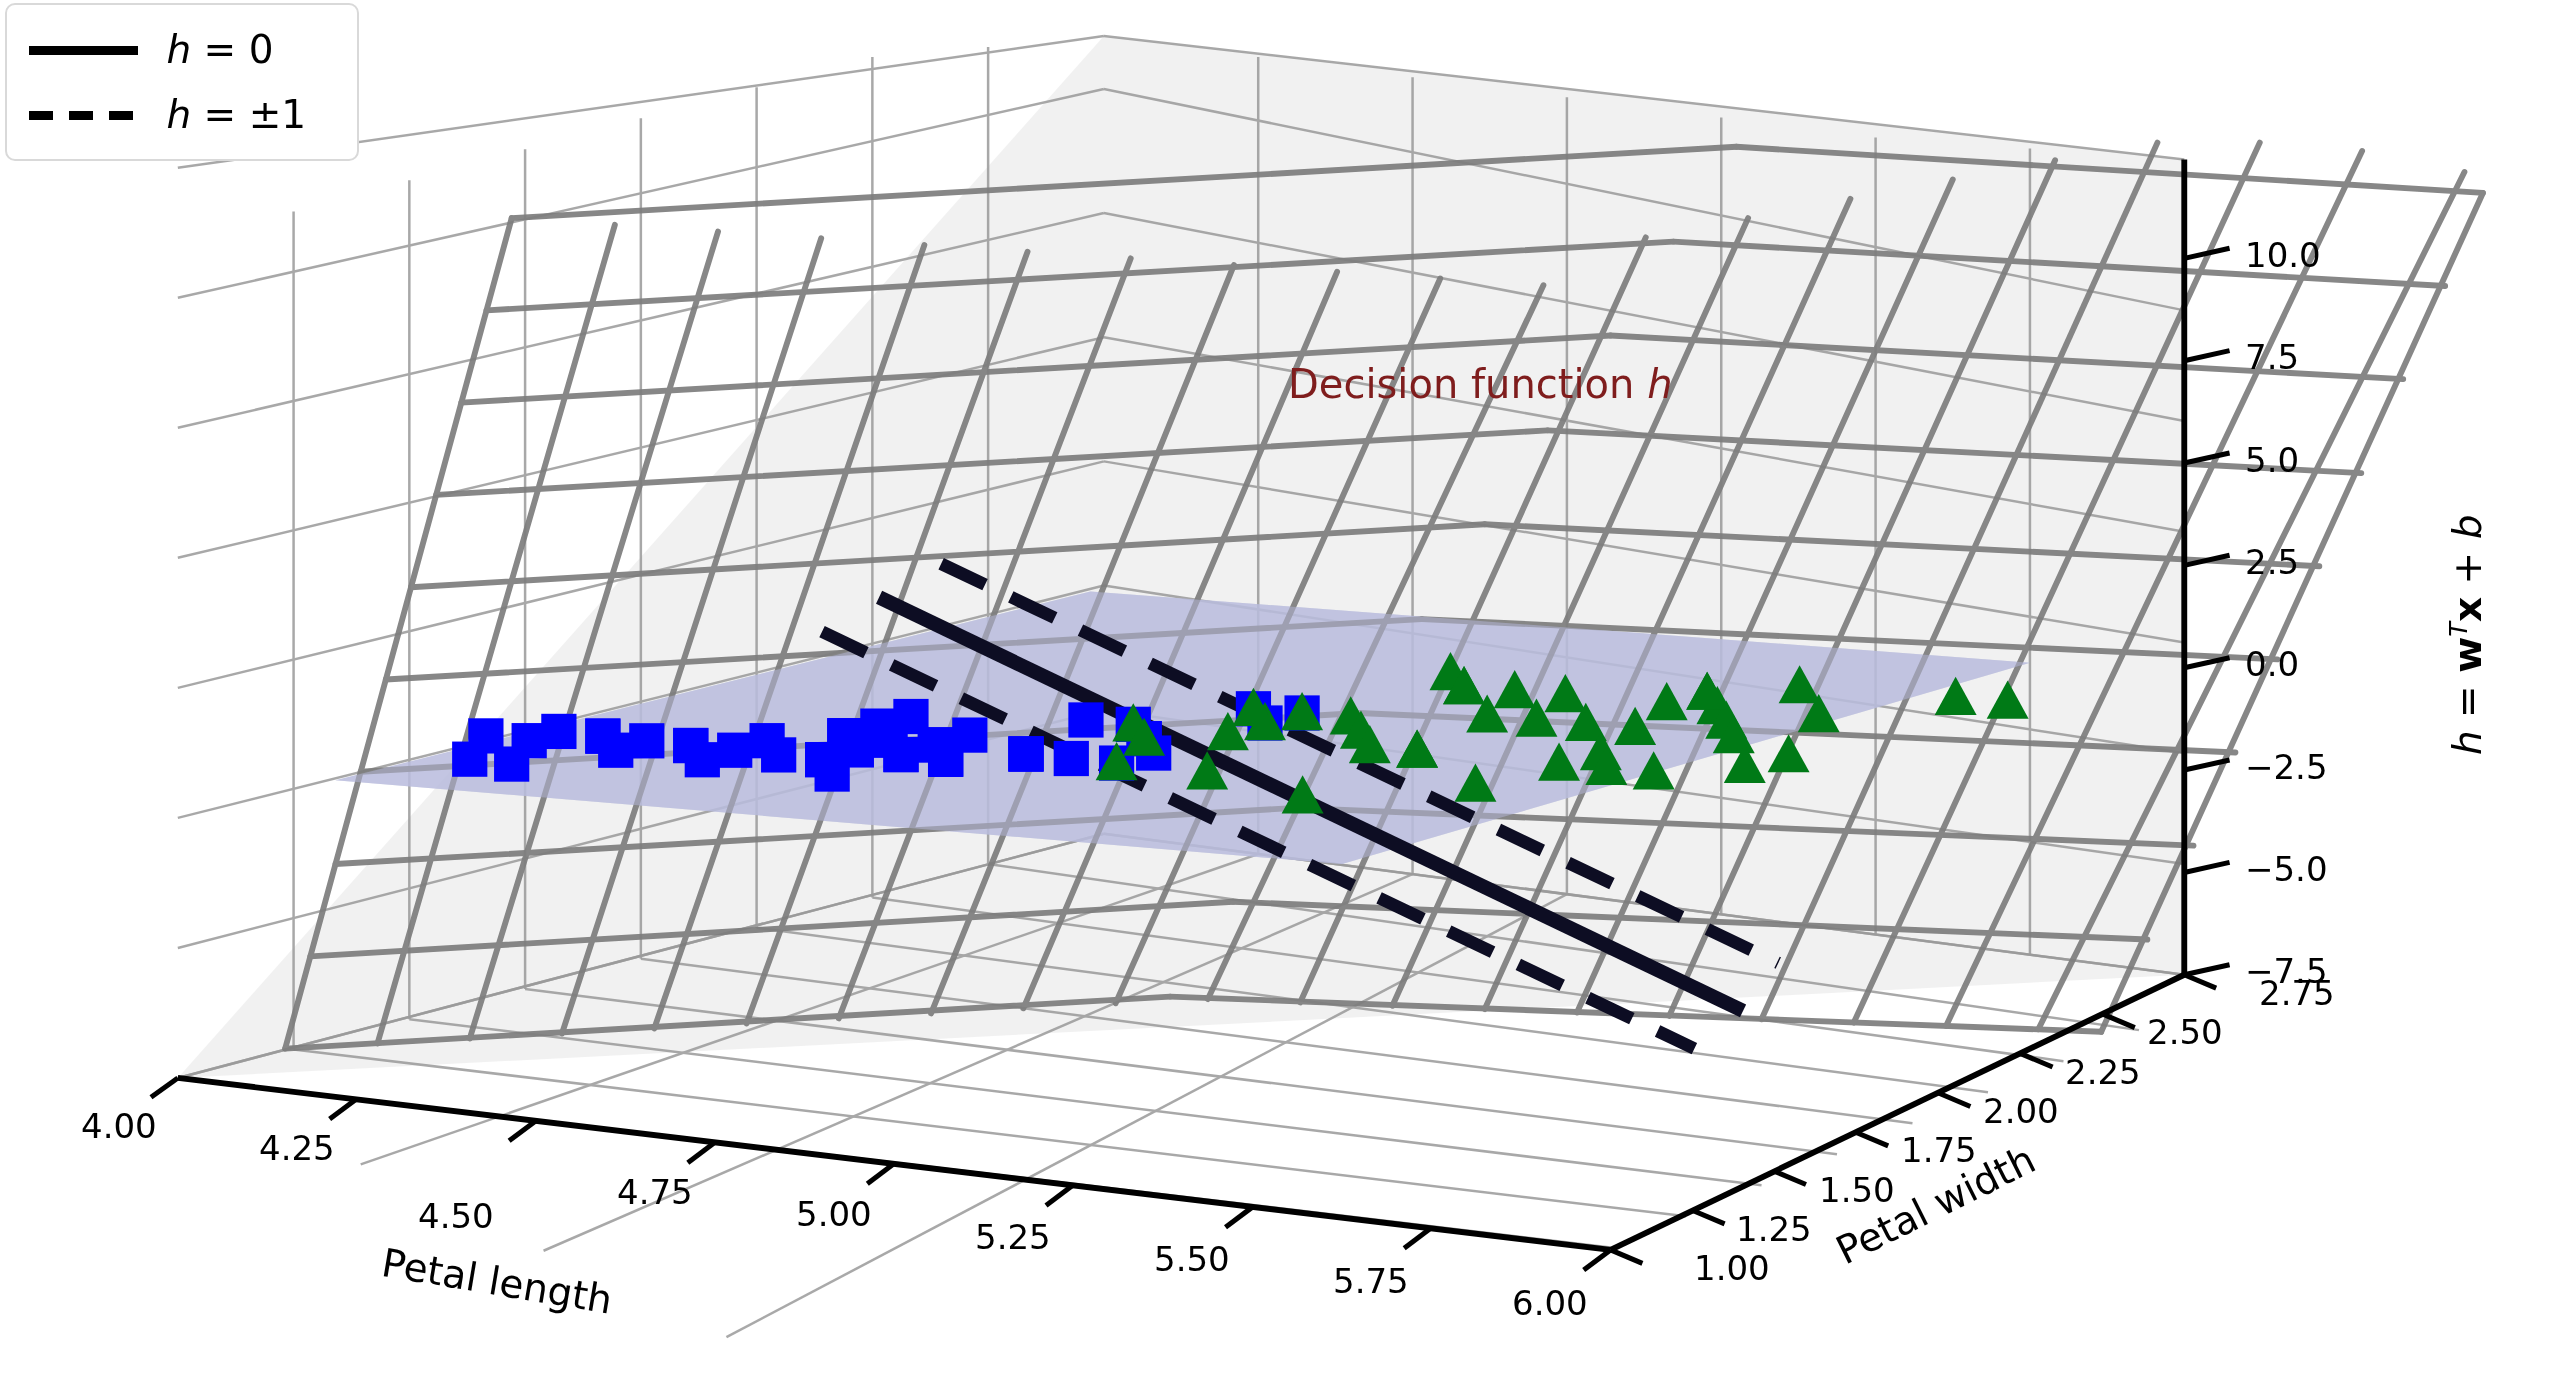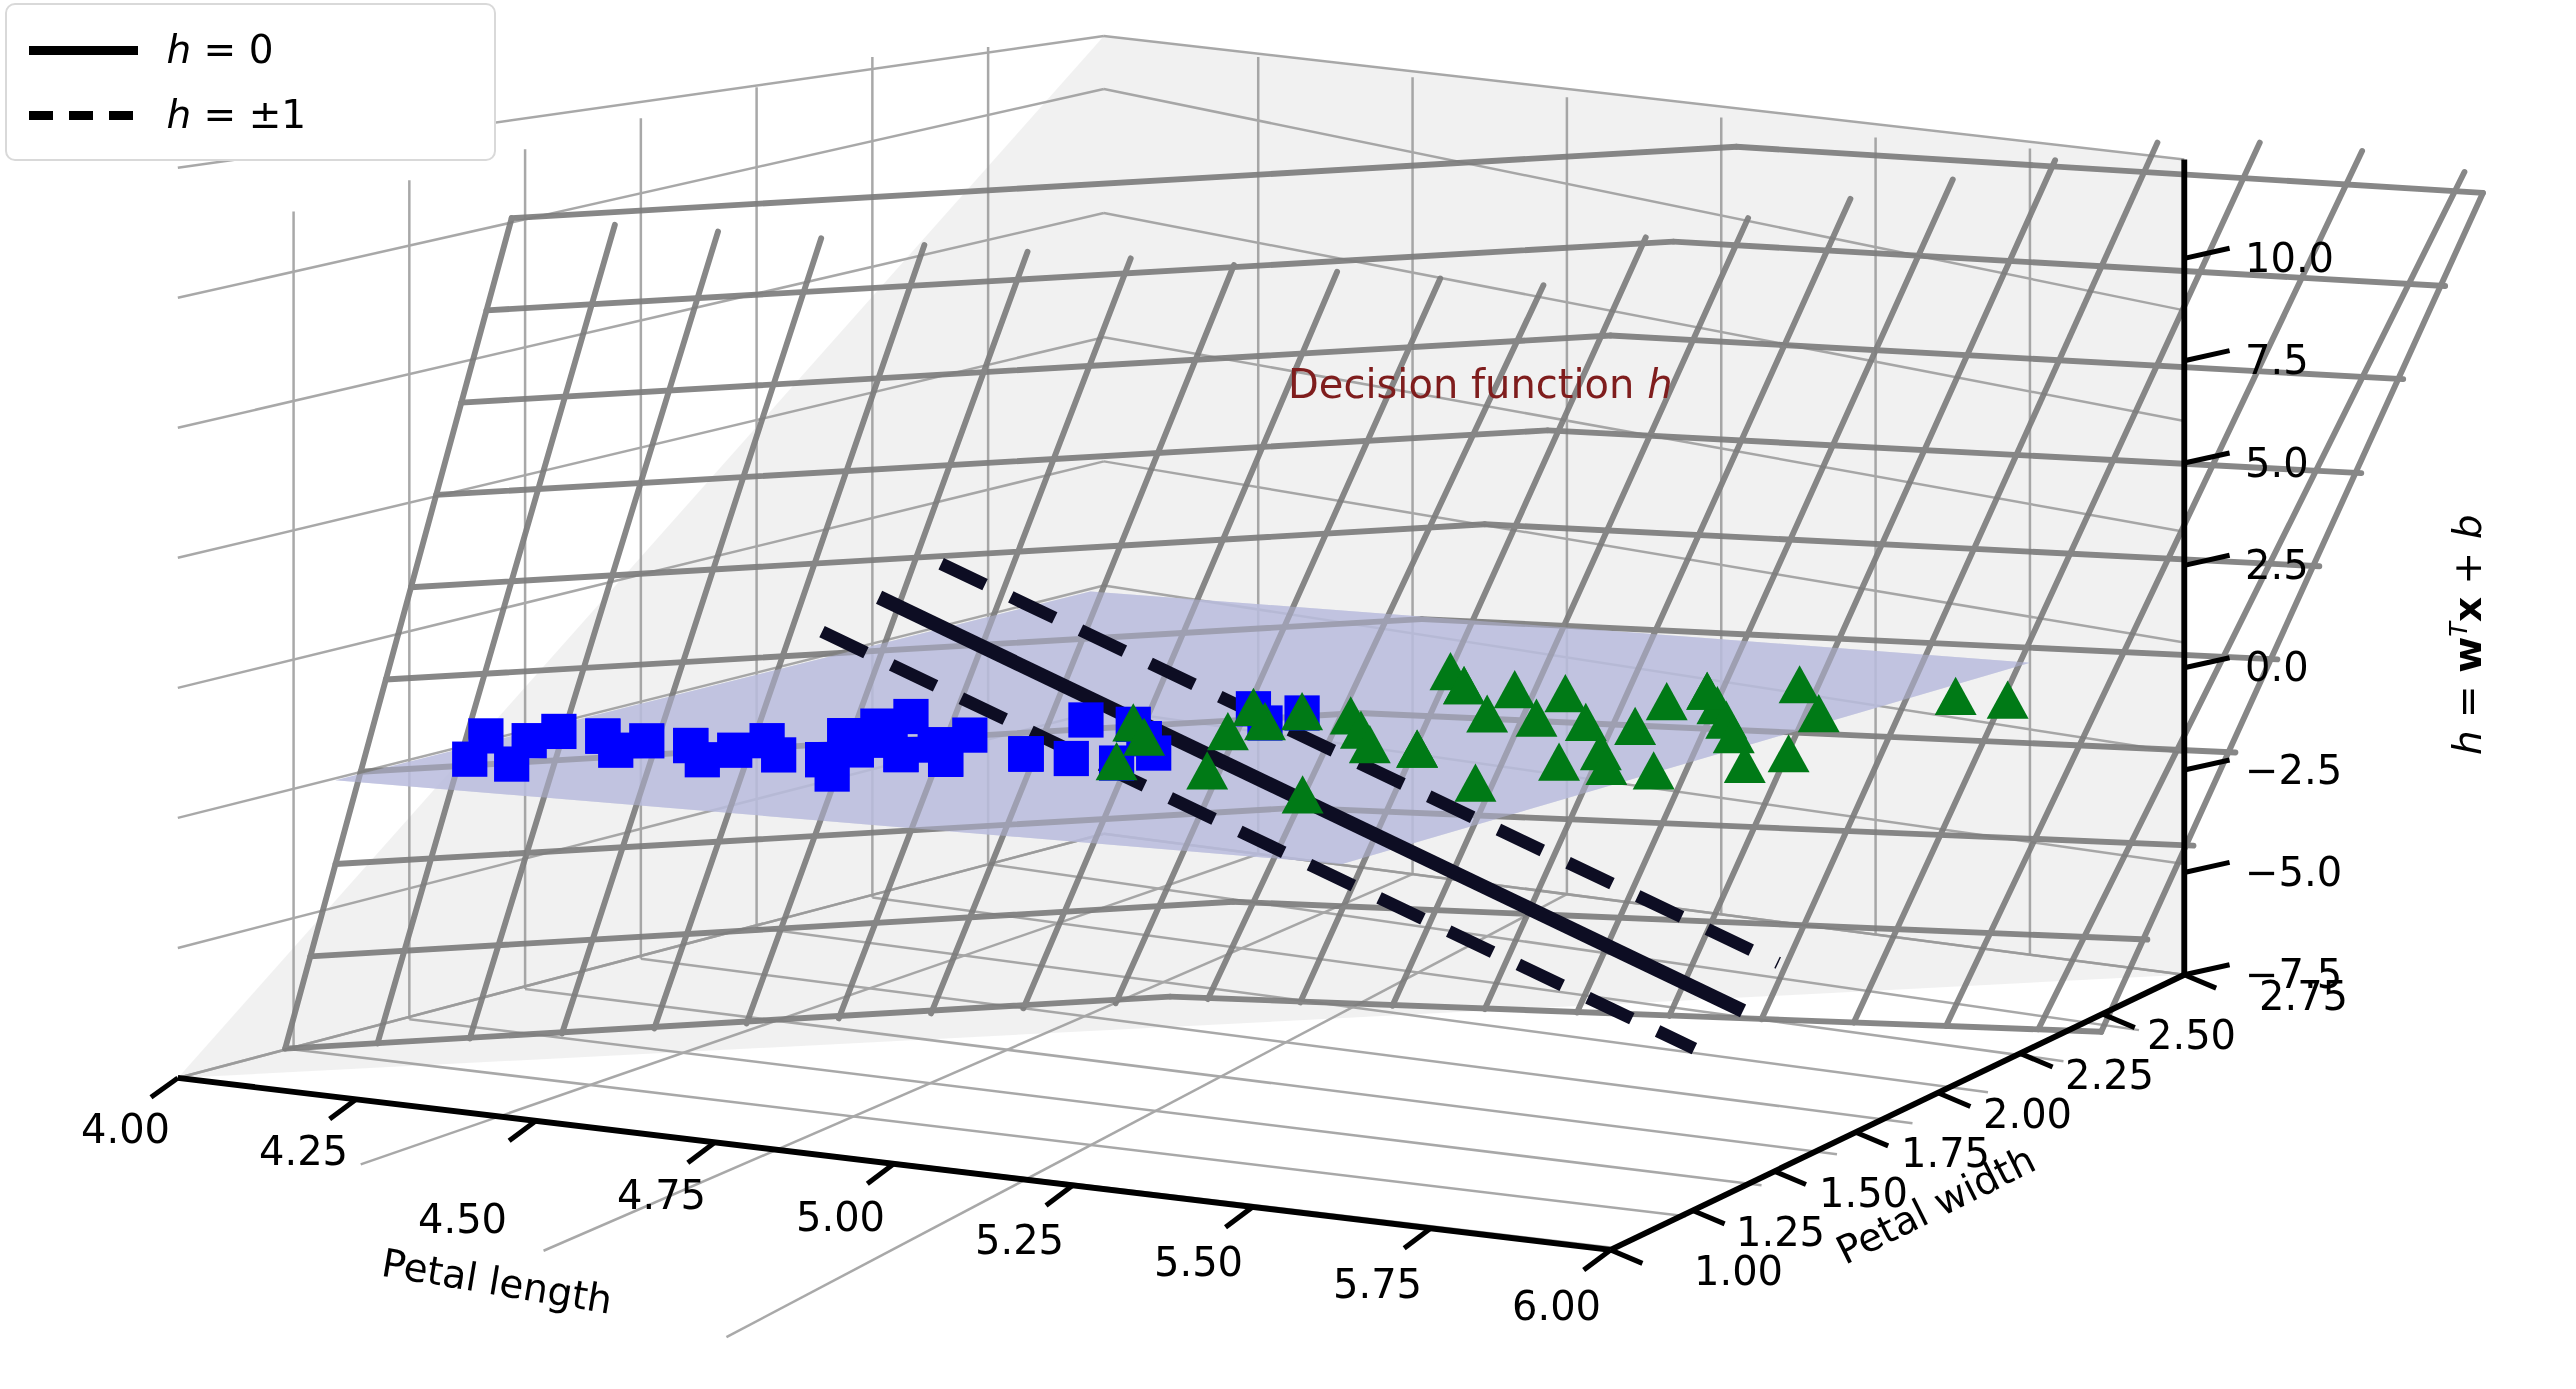--- a/index.html
+++ b/index.html
@@ -6,21 +6,21 @@
   body{width:2576px;height:1390px;position:relative;overflow:hidden;
        font-family:"DejaVu Sans","Liberation Sans",sans-serif;}
 
   #figure{position:absolute;inset:0;background:#ffffff;}
 
   svg#plot{position:absolute;left:0;top:0;width:2576px;height:1390px;}
 
   
   #legend{
     position:absolute;left:5px;top:3.4px;
-    width:491px;height:158px;
+    width:354px;height:158px;
     background:#ffffff;
     border:2.5px solid #d9d9d9;
     border-radius:10px;
     box-sizing:border-box;
     display:flex;flex-direction:column;
     justify-content:center;
     padding:8.4px 0 8.4px 0;
   }
   .legend-row{display:flex;align-items:center;height:65px;}
   .legend-swatch{width:109px;height:0;margin-left:22px;margin-right:28.5px;position:relative;}
@@ -36,21 +36,21 @@
   }
   .legend-swatch.dashed .bar{
     background:repeating-linear-gradient(to right,#000 0 24px,transparent 24px 40px);
     border:none;height:9.2px;top:-4.2px;
   }
   .legend-label{font-size:39px;color:#000;white-space:nowrap;line-height:1;}
   .legend-label i{font-style:italic;}
 
   
   .axlabel{position:absolute;font-size:39px;color:#000;white-space:nowrap;}
-  .ticklabel{position:absolute;font-size:40px;color:#000;white-space:nowrap;}
+  .ticklabel{position:absolute;font-size:34px;color:#000;white-space:nowrap;}
   .annot{position:absolute;font-size:40px;color:#7f1d1d;white-space:nowrap;}
   .annot i{font-style:italic;}
   .axlabel i{font-style:italic;}
   .axlabel b{font-weight:bold;font-style:normal;}
   .sup{font-size:0.62em;vertical-align:super;font-style:italic;}
 </style>
 </head>
 <body>
 
 <div id="figure">

